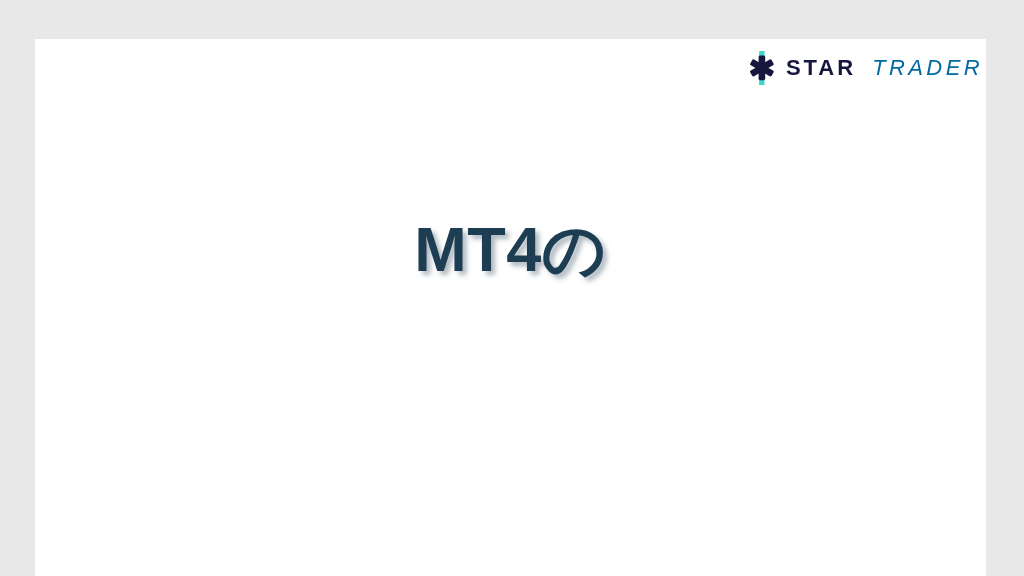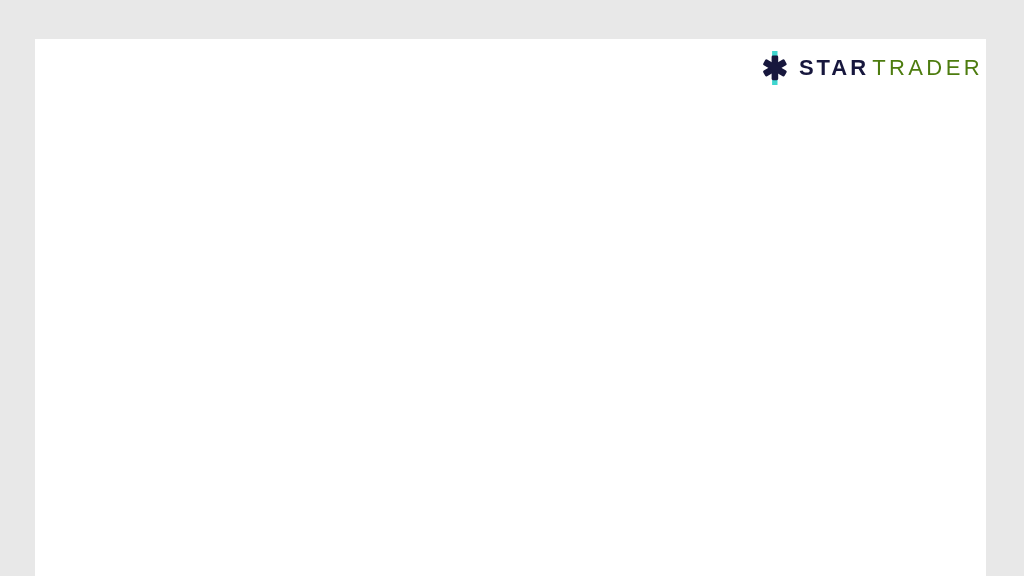--- a/index.html
+++ b/index.html
@@ -44,24 +44,25 @@
     align-items: baseline;
     font-size: 22px;
     line-height: 1;
   }
   .logo-star {
     color: #17173d;
     font-weight: bold;
     letter-spacing: 3.0px;
   }
   .logo-trader {
-    color: #4d7c0f;
+    color: #0369a1;
     font-weight: 400;
     letter-spacing: 3.4px;
-    margin-left: 3px;
+    margin-left: 16px;
+    font-style: italic;
   }
 
   
   .title-block {
     position: absolute;
     left: 0;
     right: 0;
     top: 168px;
     text-align: center;
   }
@@ -91,15 +92,16 @@
         <rect x="11.6" y="4.6" width="6.6" height="24.6" rx="1.4" transform="rotate(120 14.9 16.9)"></rect>
       </g>
     </svg>
     <div class="logo-wordmark">
       <span class="logo-star">STAR</span>
       <span class="logo-trader">TRADER</span>
     </div>
   </div>
 
   <div class="title-block">
+    <span class="title-line">MT4の</span>
   </div>
 
 </div>
 
 </body></html>

